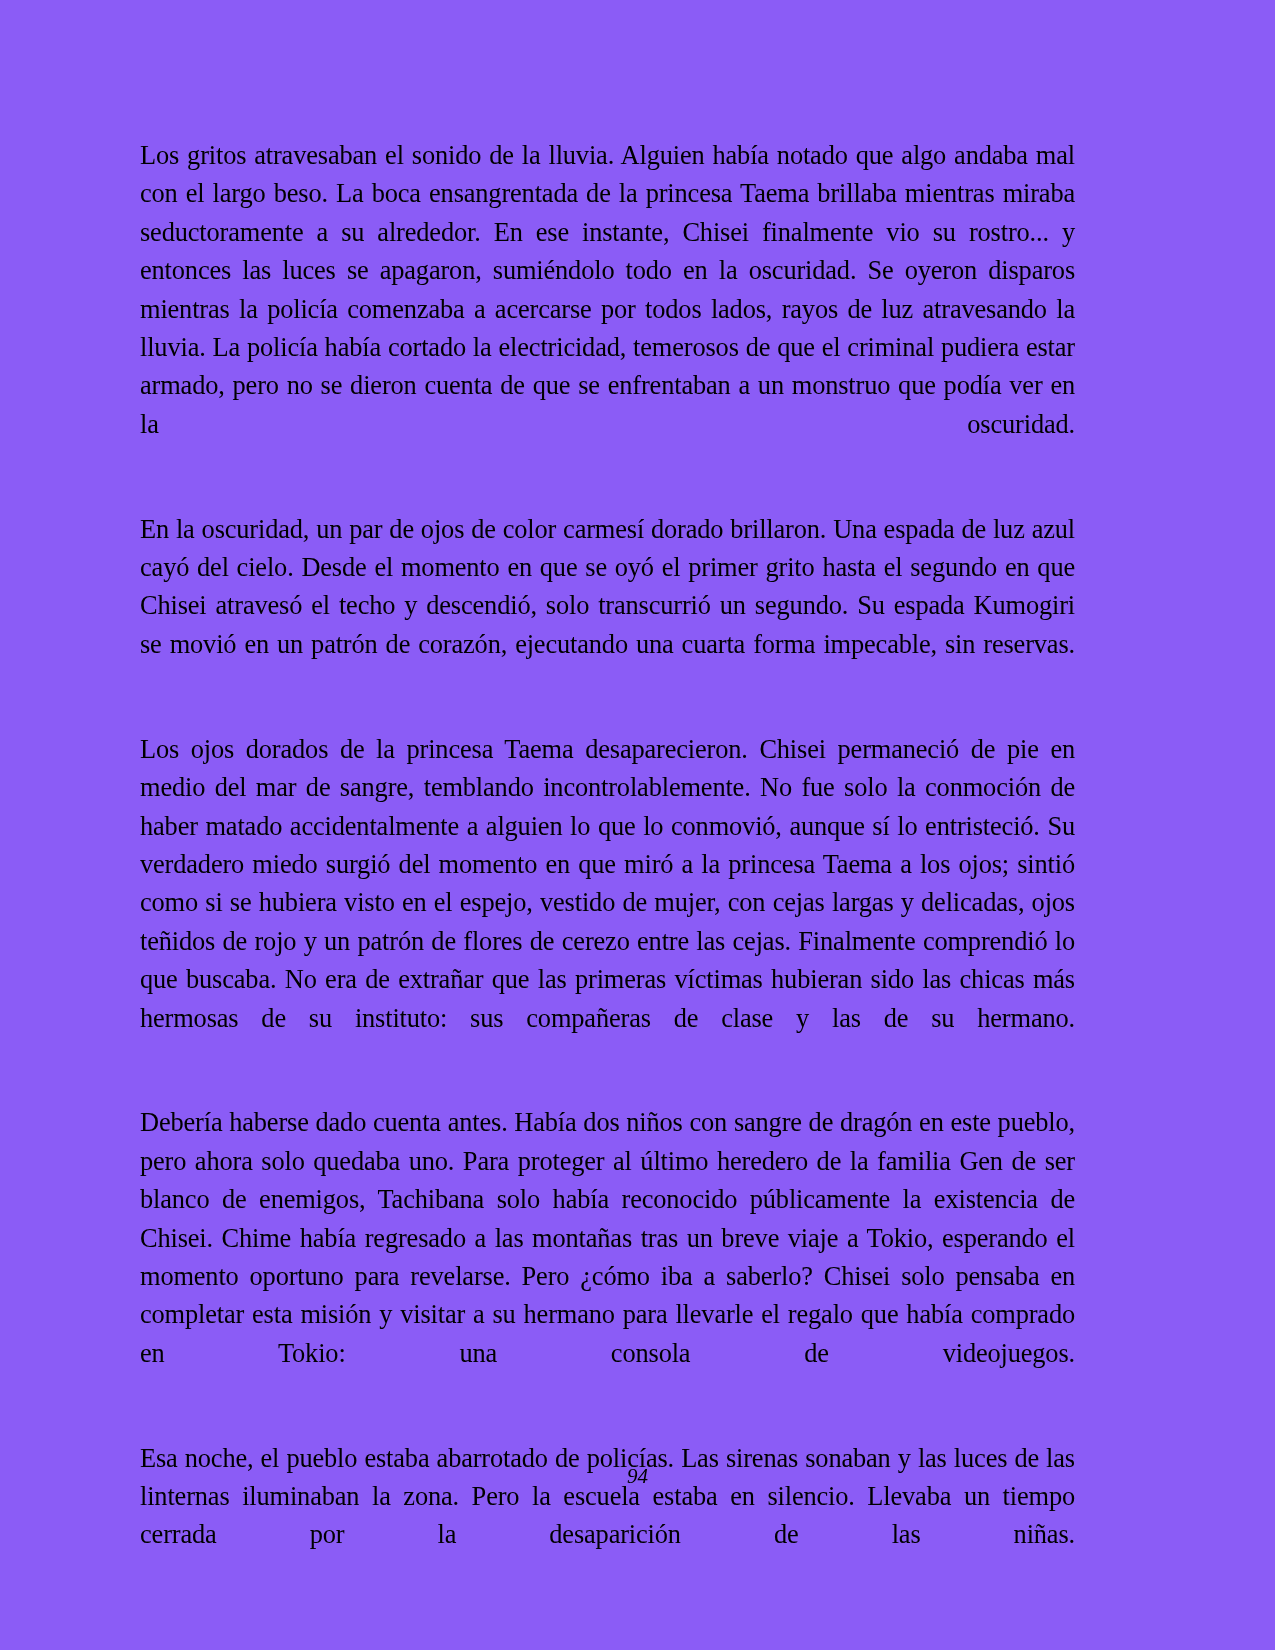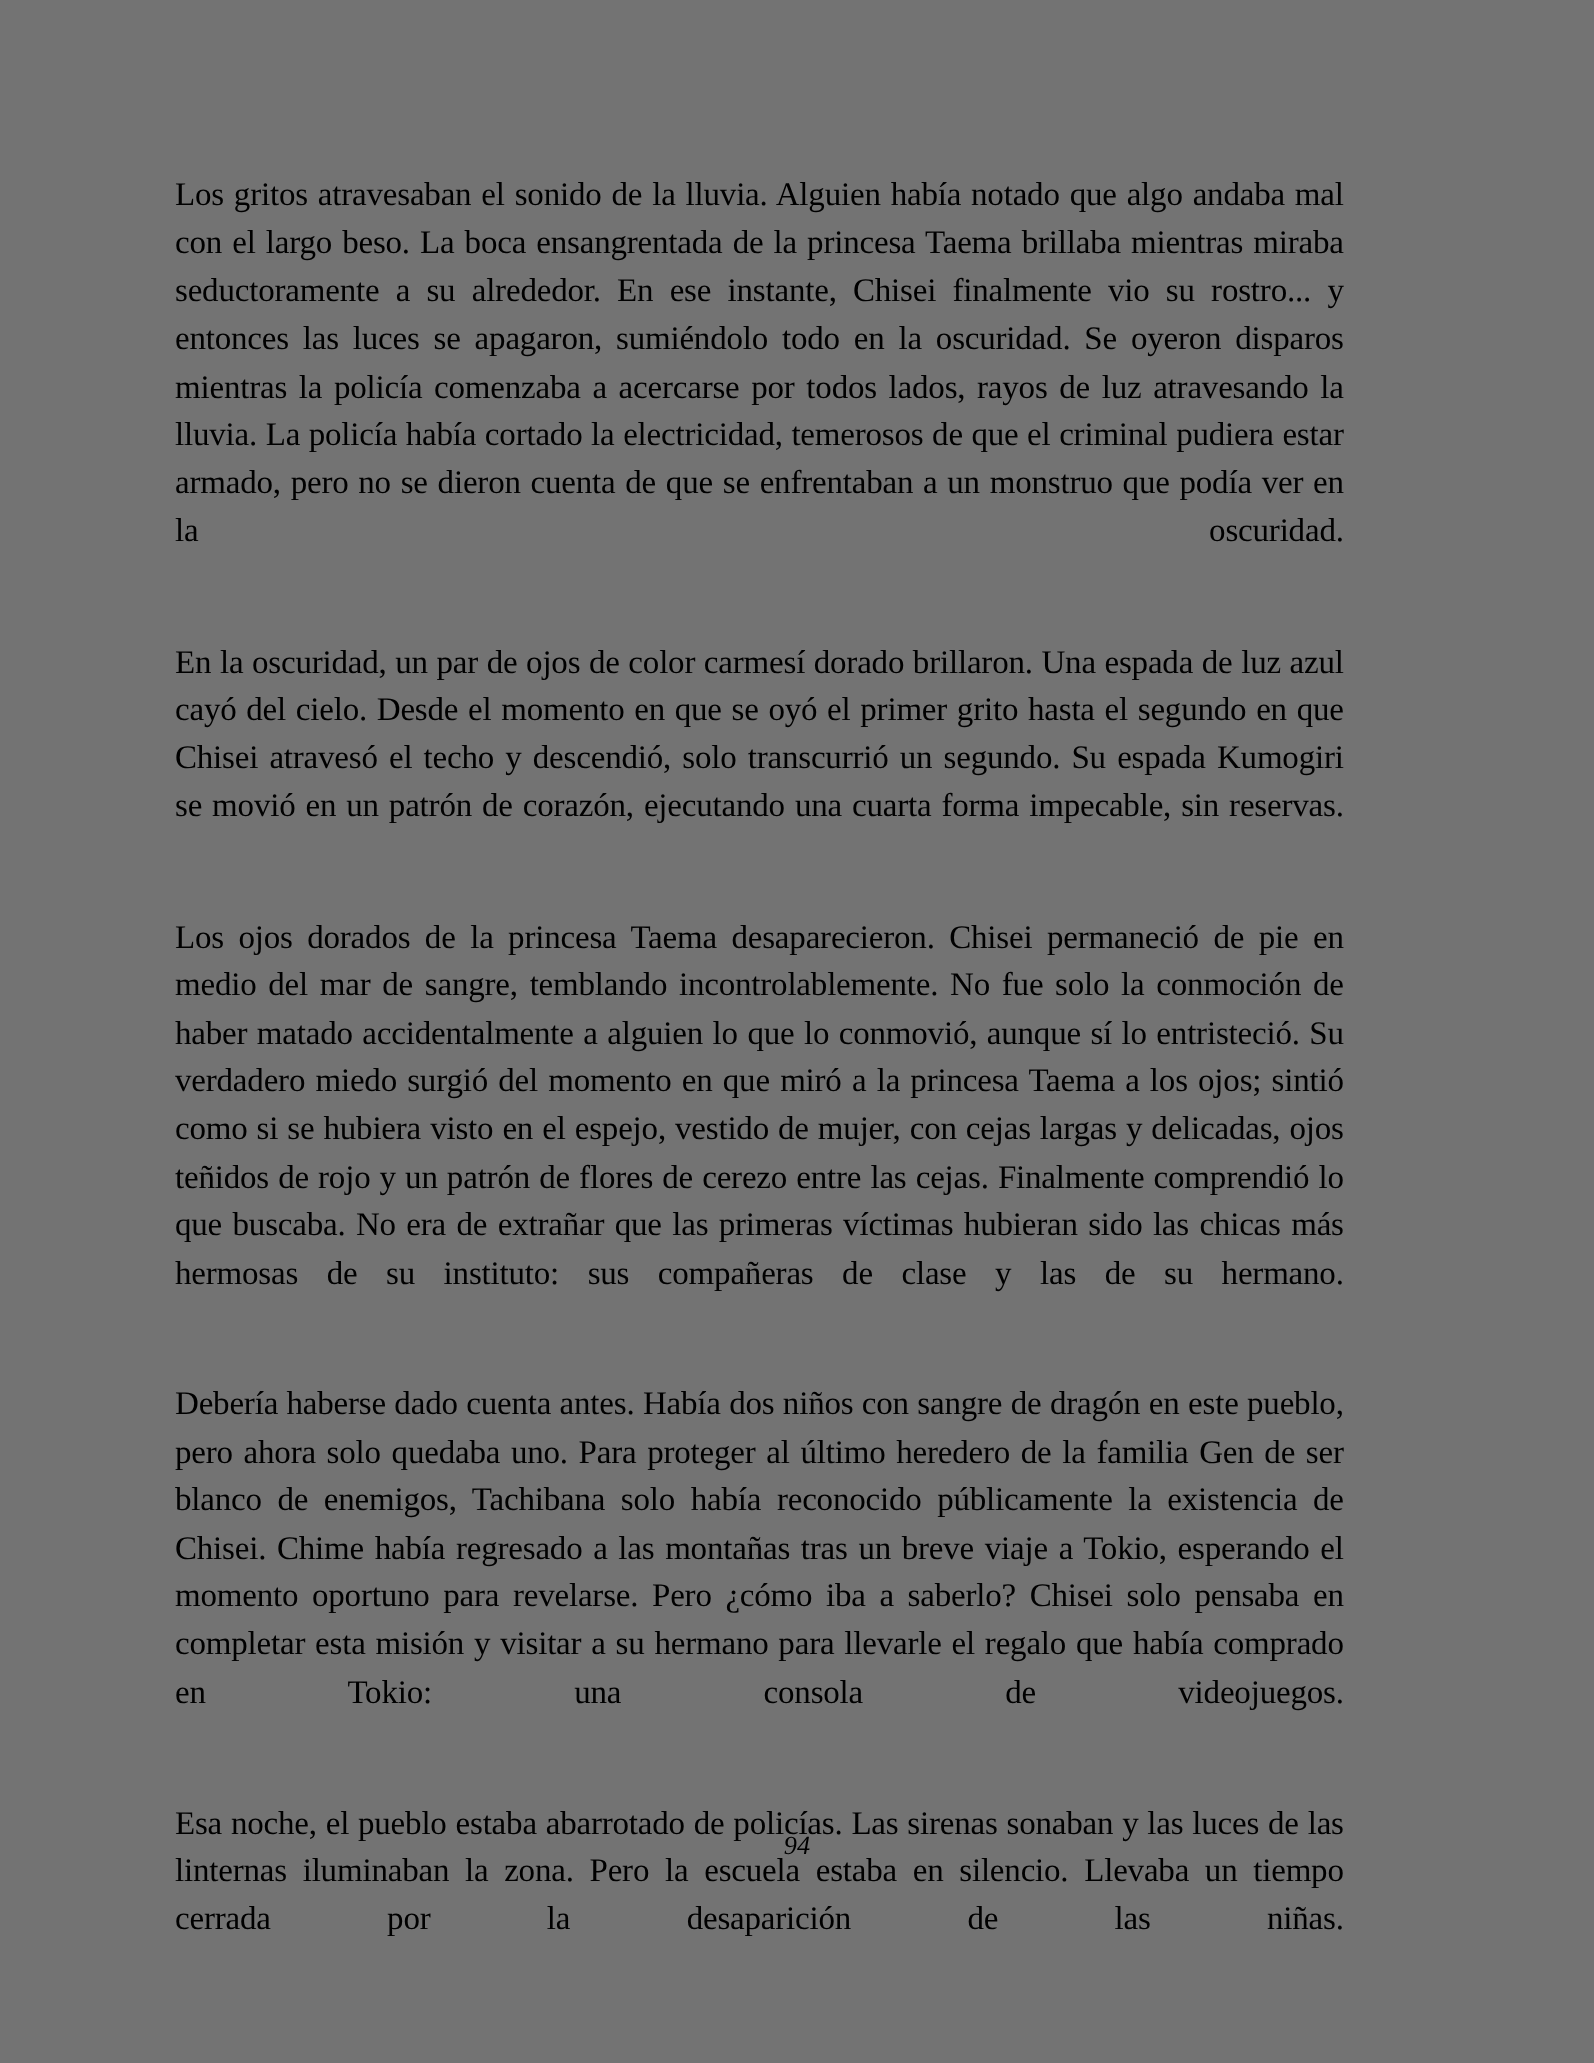--- a/index.html
+++ b/index.html
@@ -8,21 +8,21 @@
     background: #ffffff;
   }
   body {
     font-family: "Liberation Serif", serif;
     color: #000000;
   }
   .page {
     position: relative;
     width: 1275px;
     height: 1650px;
-    background: #737373;
+    background: #8b5cf6;
     box-sizing: border-box;
     overflow: hidden;
   }
   .content {
     position: absolute;
     left: 140px;
     top: 136px;
     width: 935px;
   }
   .para {

